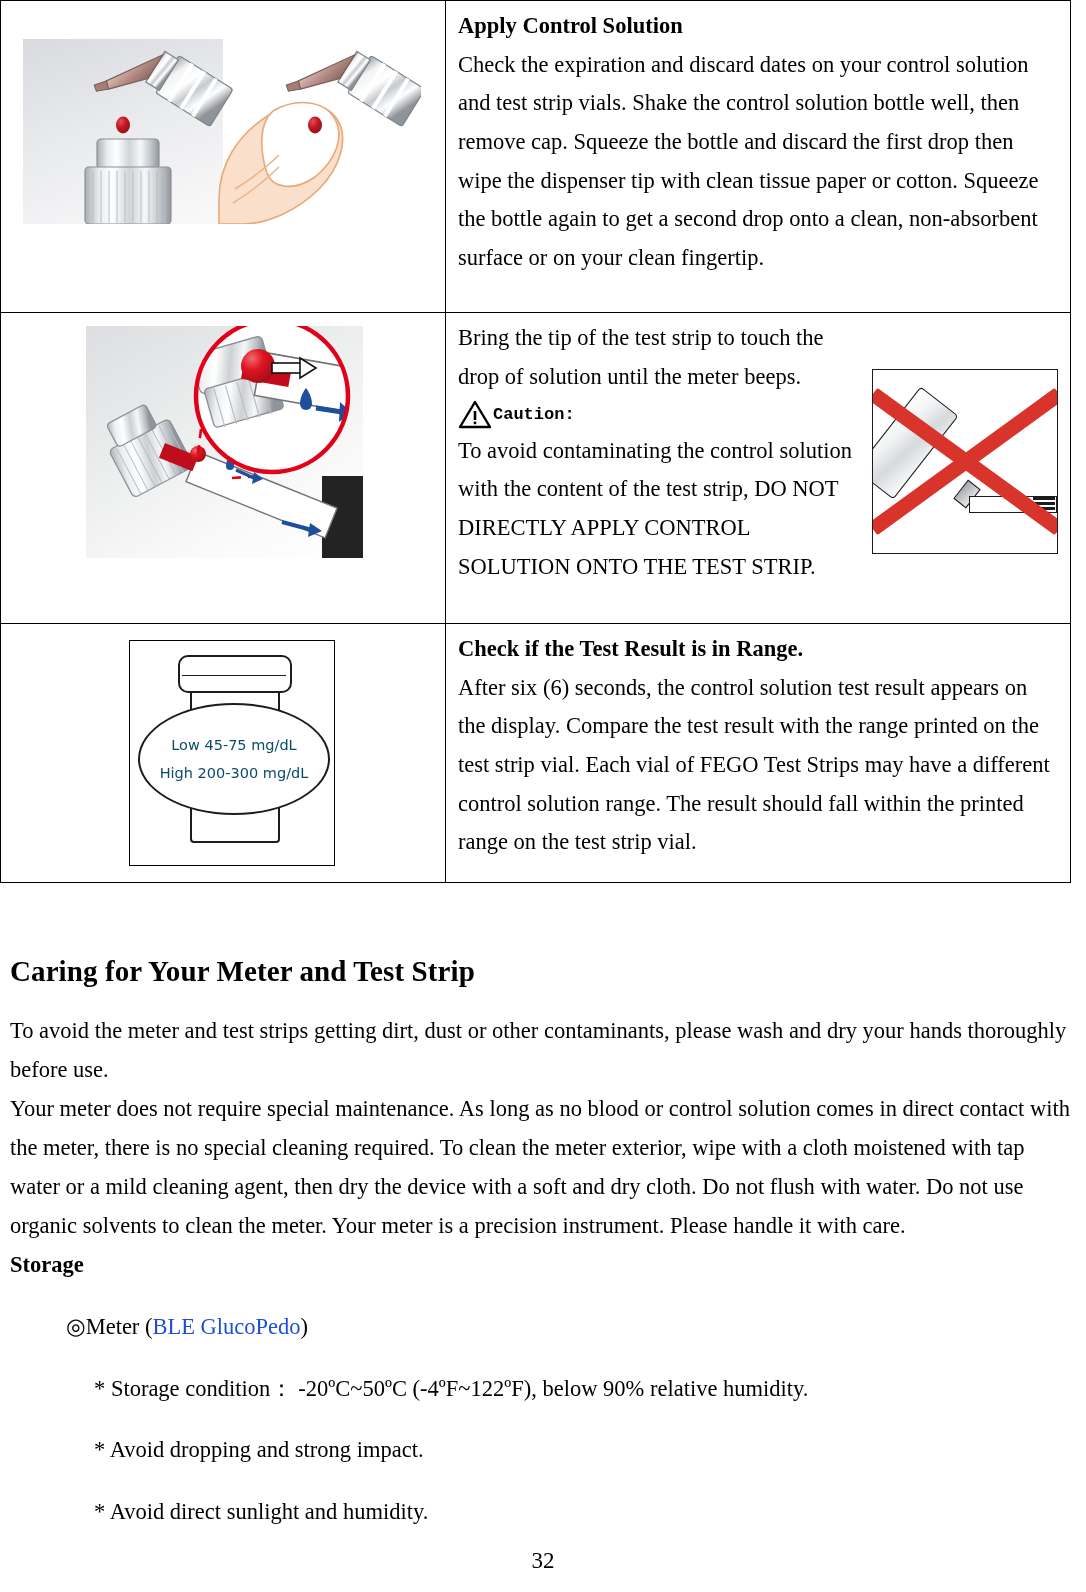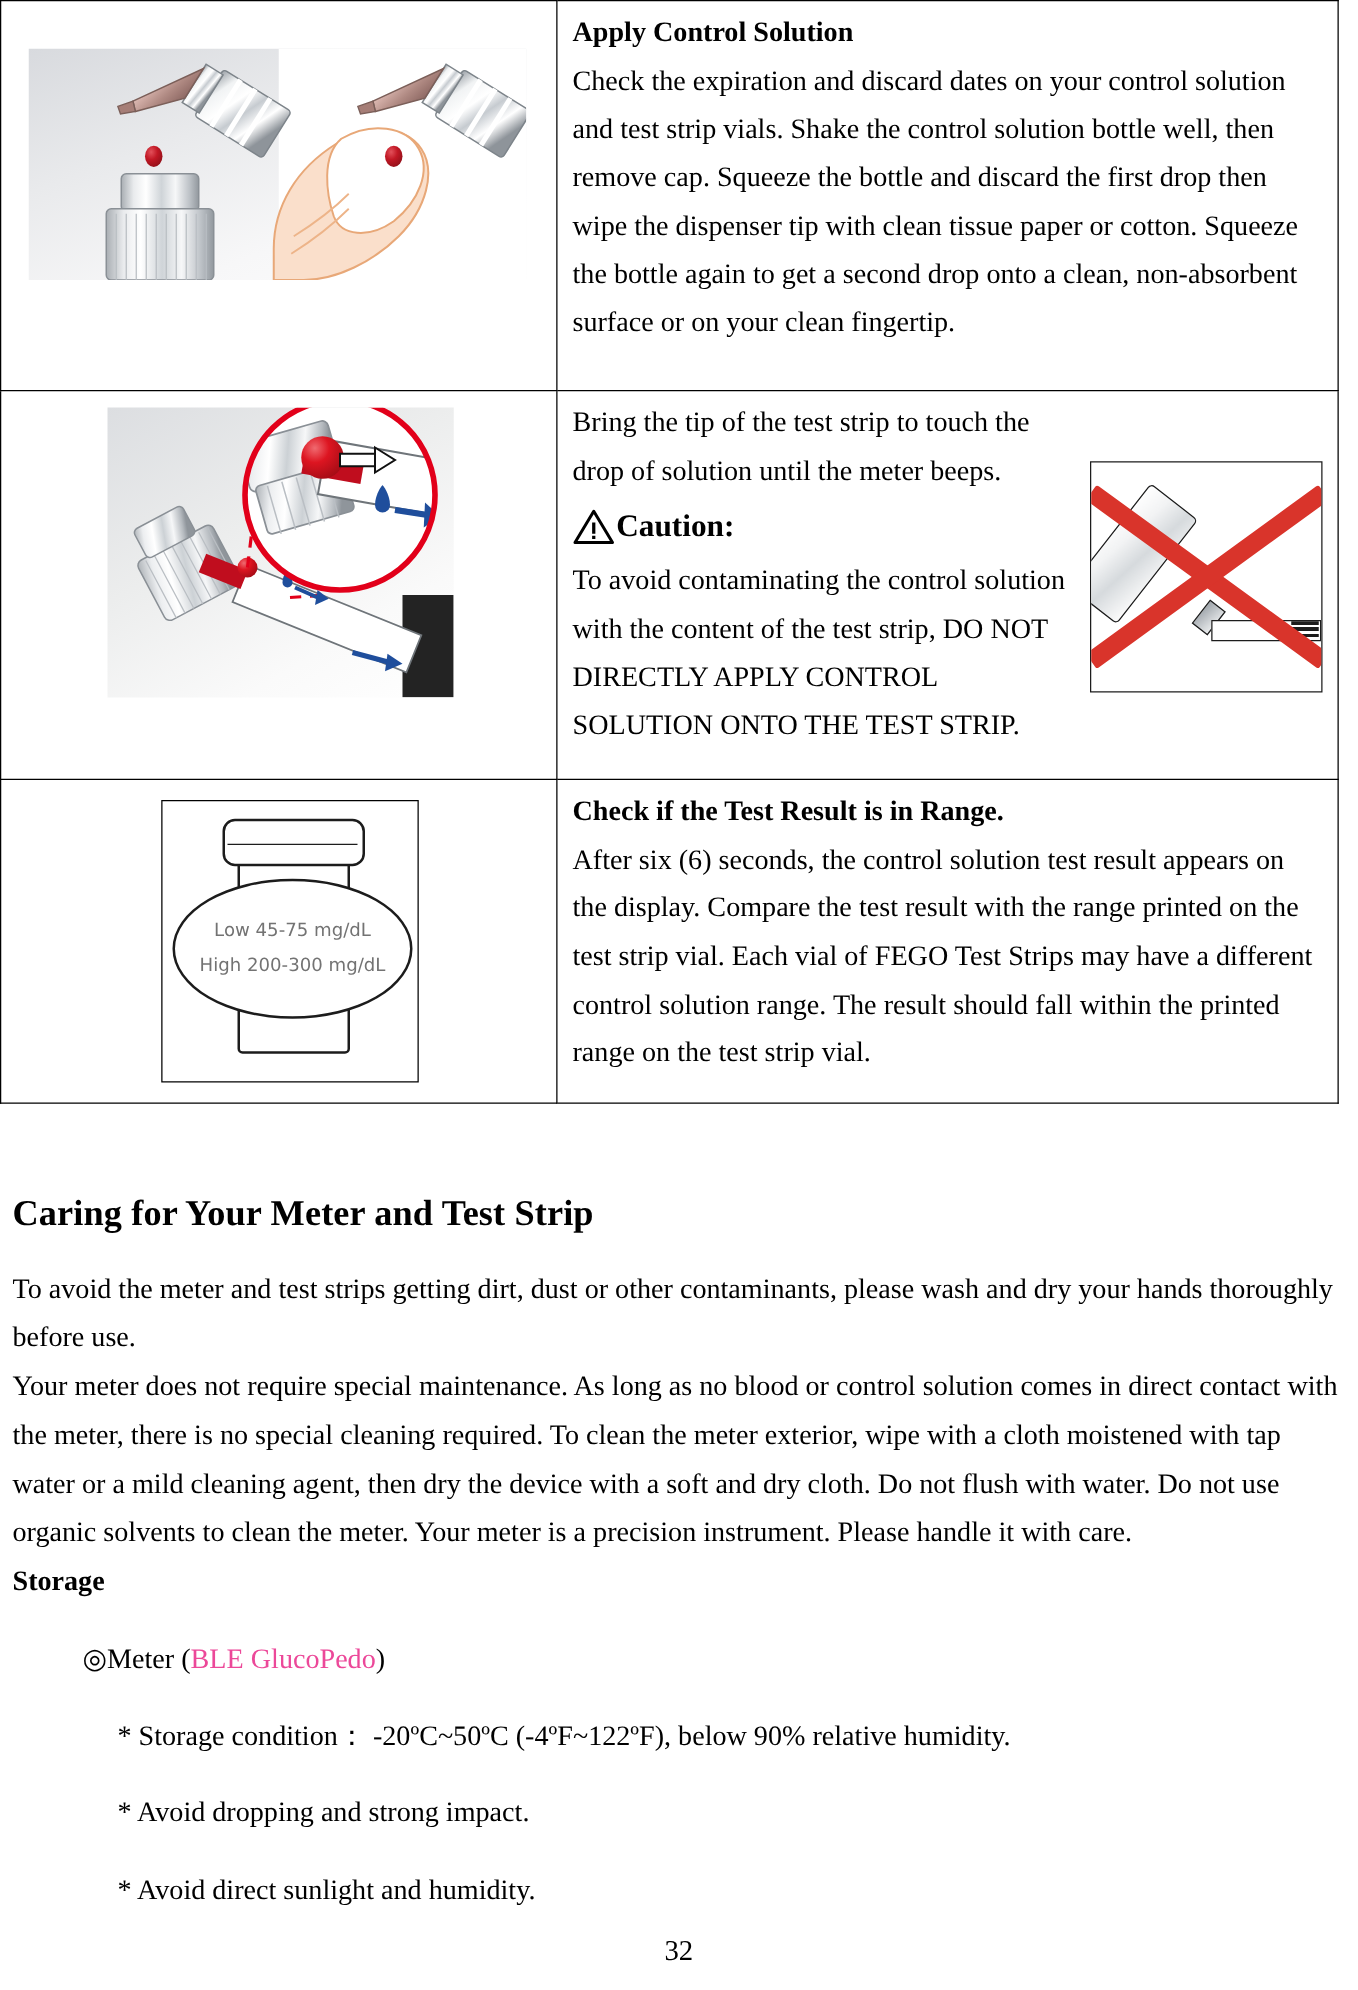--- a/index.html
+++ b/index.html
@@ -132,38 +132,39 @@
     border: 2px solid #1c1c1c;
     border-radius: 50%;
     background: #ffffff;
     display: flex;
     flex-direction: column;
     align-items: center;
     justify-content: center;
     gap: 12px;
     font-family: "DejaVu Sans", "Liberation Sans", sans-serif;
     font-size: 14.5px;
-    color: #737373;
+    color: #0c4a6e;
   }
 
   
   .caution-line {
     display: flex;
     align-items: center;
     margin-top: 4px;
     margin-bottom: 2px;
   }
   .caution-tri {
     width: 34px; height: 29px;
     margin-right: 1px;
     flex: none;
   }
   .caution-word {
     font-weight: bold;
-    font-size: 25px;
+    font-size: 17px;
+    font-family: Liberation Mono, monospace;
   }
 
   .caution-flow { position: relative; }
   .nostrip-box {
     float: right;
     width: 184px;
     height: 183px;
     border: 1.8px solid #1c1c1c;
     background: #ffffff;
     position: relative;
@@ -240,21 +241,21 @@
   .indent1 {
     margin-left: 56px;
     font-size: 22.5px;
     line-height: 1.74;
   }
   .indent2 {
     margin-left: 84px;
     font-size: 22.5px;
     line-height: 1.74;
   }
-  .link-blue { color: #ec4899; }
+  .link-blue { color: #1d4ed8; }
 
   .page-num {
     position: absolute;
     left: 0;
     top: 1548px;
     width: 1086px;
     text-align: center;
     font-size: 23px;
   }
 </style>

